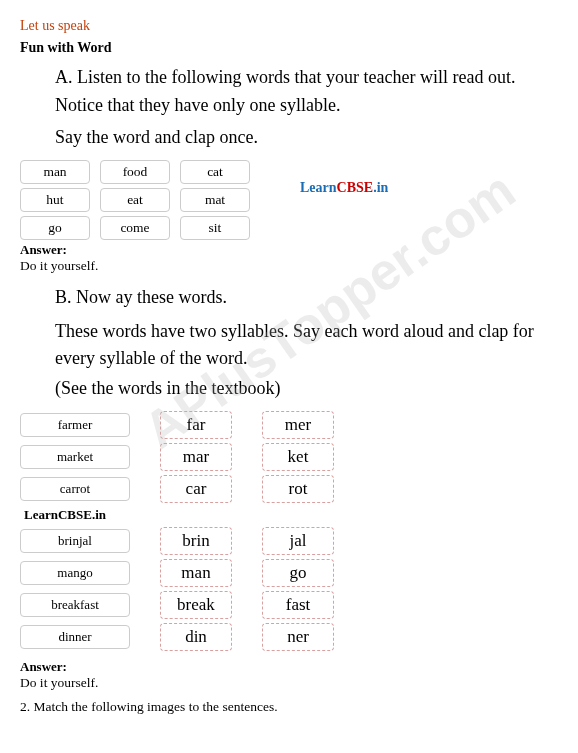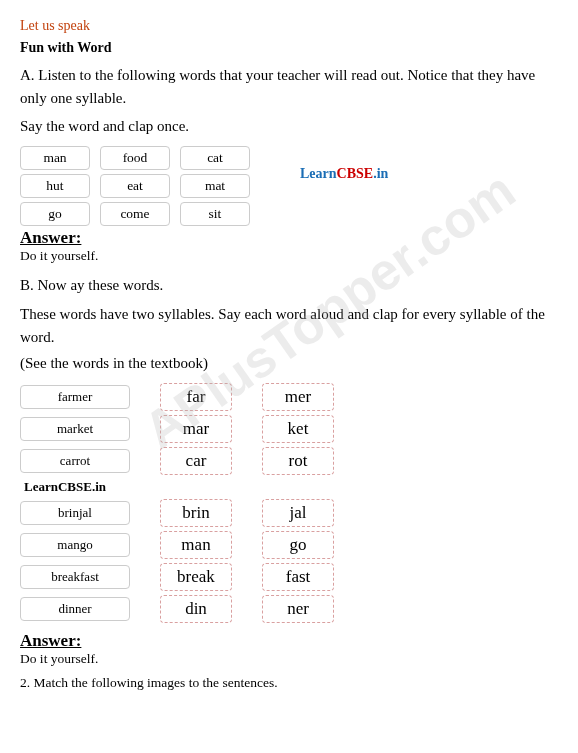--- a/index.html
+++ b/index.html
@@ -35,23 +35,24 @@
       margin-bottom: 6px;
     }
 
     .section-title {
       font-weight: bold;
       font-size: 14px;
       margin-bottom: 8px;
     }
 
     .instruction {
-      font-size: 15px;
+      font-size: 18px;
       line-height: 1.55;
       margin-bottom: 4px;
+      margin-left: 35px;
     }
 
     .word-grid {
       display: grid;
       grid-template-columns: repeat(3, auto);
       gap: 4px 10px;
       margin: 8px 0 8px 0;
       width: fit-content;
     }
 
@@ -78,22 +79,21 @@
     .learn-cbse .dot-in {
       color: #1a6db5;
     }
 
     .answer-section {
       margin: 8px 0;
     }
 
     .answer-label {
       font-weight: bold;
-      font-size: 17px;
-      text-decoration: underline;
+      font-size: 13px;
     }
 
     .answer-text {
       font-size: 13.5px;
     }
 
     .section-b {
       margin: 10px 0 6px 0;
     }
 

